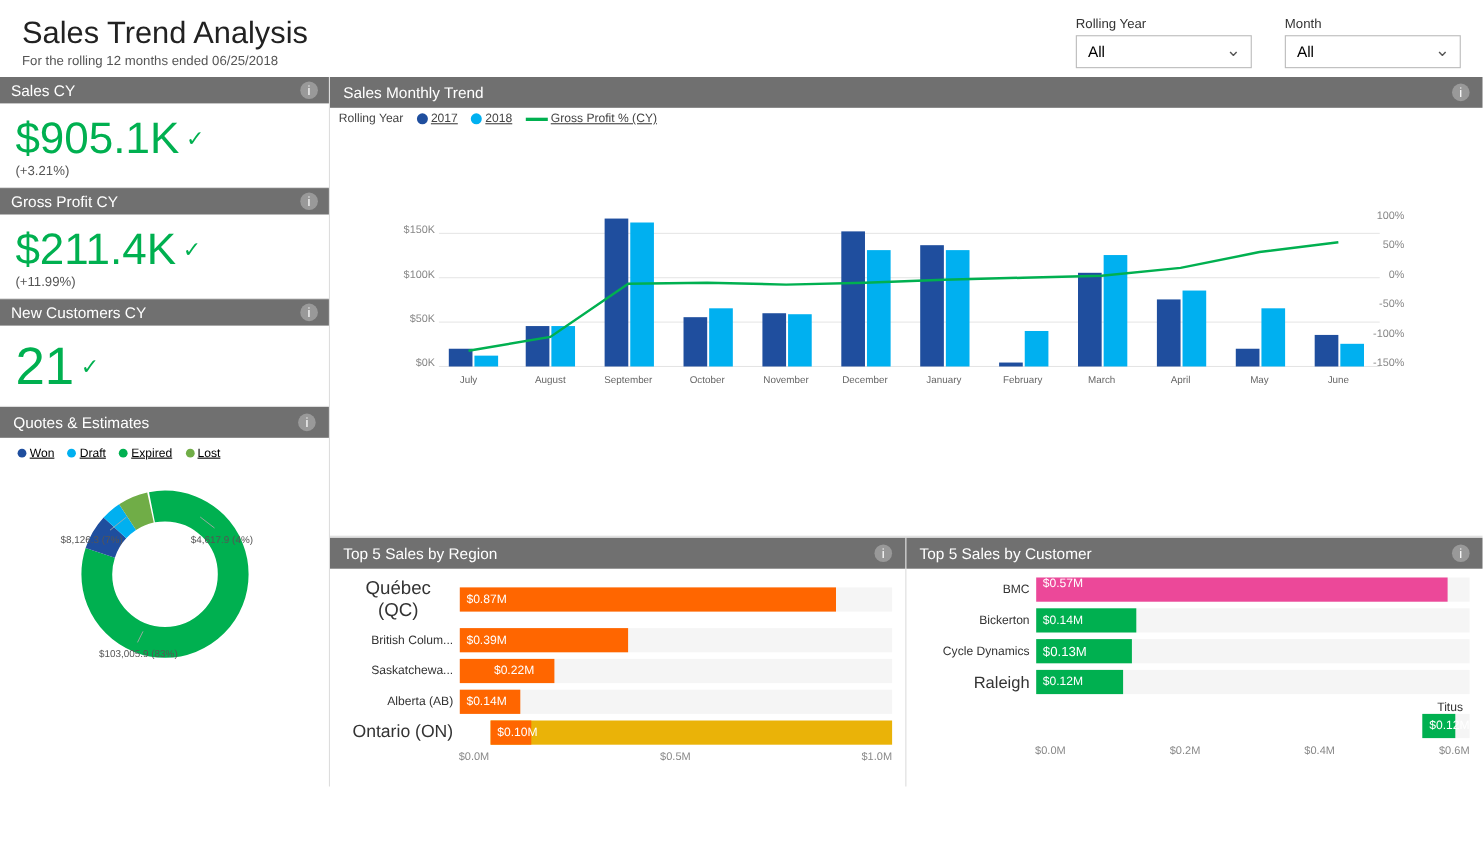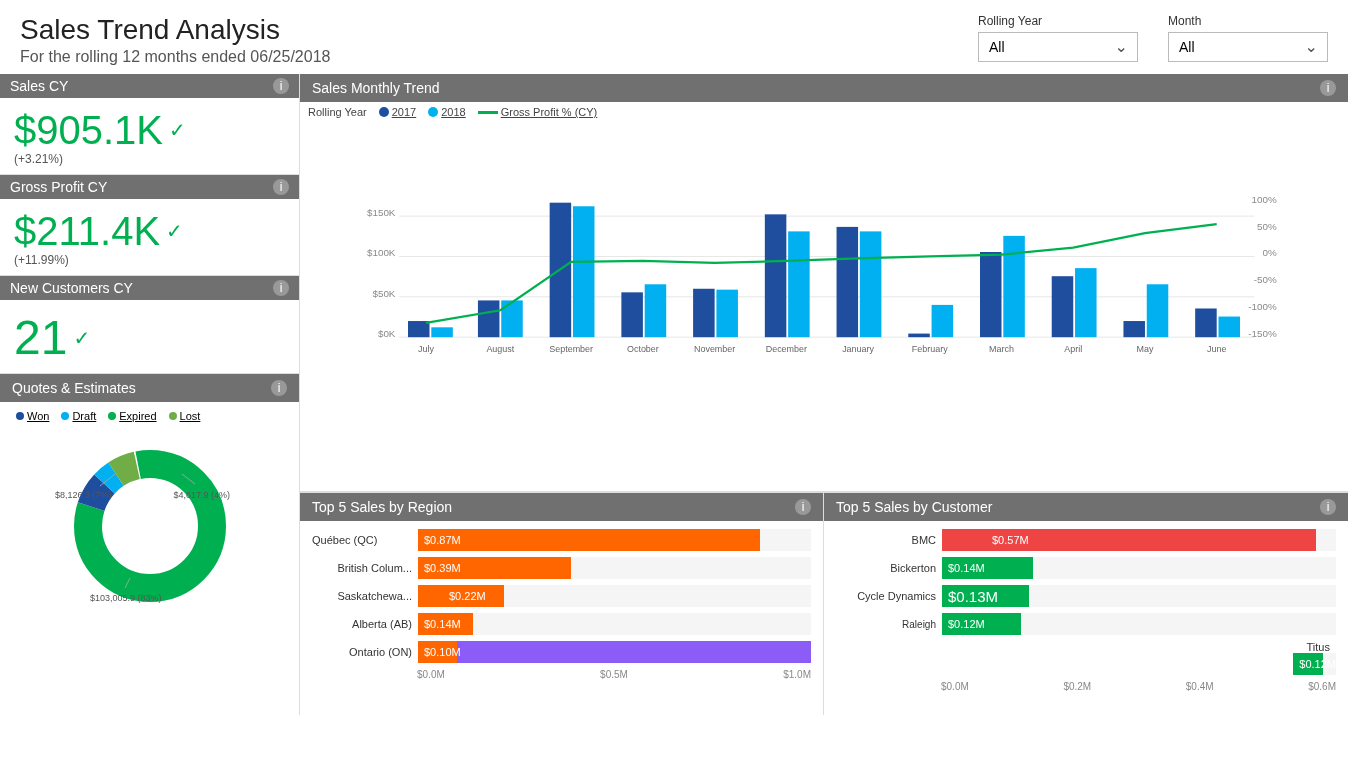--- a/index.html
+++ b/index.html
@@ -1,20 +1,20 @@
 <!DOCTYPE html>
 <html><head>
   <meta charset="utf-8">
   <style>
     * { box-sizing: border-box; margin: 0; padding: 0; }
     body { font-family: 'Segoe UI', Arial, sans-serif; background: #fff; width: 1348px; height: 776px; overflow: hidden; }
 
     .top-header { display: flex; justify-content: space-between; align-items: flex-start; padding: 14px 20px 8px 20px; }
     .title-block h1 { font-size: 28px; font-weight: 300; color: #222; }
-    .title-block p { font-size: 16px; color: #555; margin-top: 2px; }
+    .title-block p { font-size: 12px; color: #555; margin-top: 2px; }
 
     .filters { display: flex; gap: 30px; align-items: flex-start; }
     .filter-group { display: flex; flex-direction: column; gap: 4px; }
     .filter-label { font-size: 12px; color: #333; }
     .filter-select { border: 1px solid #bbb; padding: 6px 30px 6px 10px; font-size: 14px; width: 160px; appearance: none; background: #fff; position: relative; cursor: pointer; }
     .filter-wrapper { position: relative; }
     .filter-wrapper::after { content: '⌄'; position: absolute; right: 10px; top: 50%; transform: translateY(-55%); font-size: 16px; color: #555; pointer-events: none; }
     .kpi-header { background: #707070; color: #fff; font-size: 14px; font-weight: 500; padding: 4px 10px; display: flex; justify-content: space-between; align-items: center; margin-bottom: 6px; }
     .kpi-value { font-size: 40px; font-weight: 300; color: #00b050; line-height: 1.1; }
     .kpi-change { font-size: 12px; color: #555; margin-top: 0px; }
@@ -258,21 +258,21 @@
 
         <div style="border-right:1px solid #ddd;">
           <div class="panel-header">
             <span>Top 5 Sales by Region</span>
             <span class="info-icon">i</span>
           </div>
           <div style="padding:8px 12px 4px 12px;">
 
             <div id="region-bars">
                 <div style="display: flex; align-items: center; margin-bottom: 6px;">
-                  <div style="width: 100px; text-align: left; font-size: 11px; color: rgb(51, 51, 51); margin-right: 6px; flex-shrink: 0;">Québec (QC)</div>
+                  <div style="width: 100px; text-align: center; font-size: 17px; color: rgb(51, 51, 51); margin-right: 6px; flex-shrink: 0;">Québec (QC)</div>
                   <div style="flex: 1 1 0%; position: relative; height: 22px; background: rgb(245, 245, 245);">
                     <div style="height: 22px; background: rgb(255, 102, 0); width: 87%; display: flex; align-items: center; min-width: 30px;">
                       <span style="font-size: 11px; color: rgb(255, 255, 255); margin-left: 6px; white-space: nowrap;">$0.87M</span>
                     </div>
                   </div>
                 </div>
                 <div style="display: flex; align-items: center; margin-bottom: 6px;">
                   <div style="width: 100px; text-align: right; font-size: 11px; color: rgb(51, 51, 51); margin-right: 6px; flex-shrink: 0;">British Colum...</div>
                   <div style="flex: 1 1 0%; position: relative; height: 22px; background: rgb(245, 245, 245);">
                     <div style="height: 22px; background: rgb(255, 102, 0); width: 39%; display: flex; align-items: center; min-width: 30px;">
@@ -290,22 +290,22 @@
                 </div>
                 <div style="display: flex; align-items: center; margin-bottom: 6px;">
                   <div style="width: 100px; text-align: right; font-size: 11px; color: rgb(51, 51, 51); margin-right: 6px; flex-shrink: 0;">Alberta (AB)</div>
                   <div style="flex: 1 1 0%; position: relative; height: 22px; background: rgb(245, 245, 245);">
                     <div style="height: 22px; background: rgb(255, 102, 0); width: 14%; display: flex; align-items: center; min-width: 30px;">
                       <span style="font-size: 11px; color: rgb(255, 255, 255); margin-left: 6px; white-space: nowrap;">$0.14M</span>
                     </div>
                   </div>
                 </div>
                 <div style="display: flex; align-items: center; margin-bottom: 6px;">
-                  <div style="width: 100px; text-align: right; font-size: 11px; color: rgb(51, 51, 51); margin-right: 6px; flex-shrink: 0;">Ontario (ON)</div>
-                  <div style="flex: 1 1 0%; position: relative; height: 22px; background: #8b5cf6;">
+                  <div style="width: 100px; text-align: right; font-size: 16px; color: rgb(51, 51, 51); margin-right: 6px; flex-shrink: 0;">Ontario (ON)</div>
+                  <div style="flex: 1 1 0%; position: relative; height: 22px; background: #eab308; margin-left: 28px;">
                     <div style="height: 22px; background: rgb(255, 102, 0); width: 10%; display: flex; align-items: center; min-width: 30px;">
                       <span style="font-size: 11px; color: rgb(255, 255, 255); margin-left: 6px; white-space: nowrap;">$0.10M</span>
                     </div>
                   </div>
                 </div>
               </div>
 
             <div style="display:flex; justify-content:space-between; font-size:10px; color:#888; padding-left:105px; margin-top:4px;">
               <span>$0.0M</span>
               <span>$0.5M</span>
@@ -317,43 +317,43 @@
         <div>
           <div class="panel-header">
             <span>Top 5 Sales by Customer</span>
             <span class="info-icon">i</span>
           </div>
           <div style="padding:8px 12px 4px 12px;">
             <div id="customer-bars">
                 <div style="display: flex; align-items: center; margin-bottom: 6px;">
                   <div style="width: 100px; text-align: right; font-size: 11px; color: rgb(51, 51, 51); margin-right: 6px; flex-shrink: 0;">BMC</div>
                   <div style="flex: 1 1 0%; position: relative; height: 22px; background: rgb(245, 245, 245);">
-                    <div style="height: 22px; background: #ef4444; width: 95%; display: flex; align-items: center; min-width: 30px; padding-left: 44px;">
+                    <div style="height: 22px; background: #ec4899; width: 95%; display: flex; align-items: flex-start; min-width: 30px;">
                       <span style="font-size: 11px; color: rgb(255, 255, 255); margin-left: 6px; white-space: nowrap;">$0.57M</span>
                     </div>
                   </div>
                 </div>
                 <div style="display: flex; align-items: center; margin-bottom: 6px;">
                   <div style="width: 100px; text-align: right; font-size: 11px; color: rgb(51, 51, 51); margin-right: 6px; flex-shrink: 0;">Bickerton</div>
                   <div style="flex: 1 1 0%; position: relative; height: 22px; background: rgb(245, 245, 245);">
                     <div style="height: 22px; background: rgb(0, 176, 80); width: 23%; display: flex; align-items: center; min-width: 30px;">
                       <span style="font-size: 11px; color: rgb(255, 255, 255); margin-left: 6px; white-space: nowrap;">$0.14M</span>
                     </div>
                   </div>
                 </div>
                 <div style="display: flex; align-items: center; margin-bottom: 6px;">
                   <div style="width: 100px; text-align: right; font-size: 11px; color: rgb(51, 51, 51); margin-right: 6px; flex-shrink: 0;">Cycle Dynamics</div>
                   <div style="flex: 1 1 0%; position: relative; height: 22px; background: rgb(245, 245, 245);">
                     <div style="height: 22px; background: rgb(0, 176, 80); width: 22%; display: flex; align-items: center; min-width: 30px;">
-                      <span style="font-size: 15px; color: rgb(255, 255, 255); margin-left: 6px; white-space: nowrap;">$0.13M</span>
-                    </div>
-                  </div>
-                </div>
-                <div style="display: flex; align-items: center; margin-bottom: 6px;">
-                  <div style="width: 100px; text-align: right; font-size: 10px; color: rgb(51, 51, 51); margin-right: 6px; flex-shrink: 0;">Raleigh</div>
+                      <span style="font-size: 12px; color: rgb(255, 255, 255); margin-left: 6px; white-space: nowrap;">$0.13M</span>
+                    </div>
+                  </div>
+                </div>
+                <div style="display: flex; align-items: center; margin-bottom: 6px;">
+                  <div style="width: 100px; text-align: right; font-size: 15px; color: rgb(51, 51, 51); margin-right: 6px; flex-shrink: 0;">Raleigh</div>
                   <div style="flex: 1 1 0%; position: relative; height: 22px; background: rgb(245, 245, 245);">
                     <div style="height: 22px; background: rgb(0, 176, 80); width: 20%; display: flex; align-items: center; min-width: 30px;">
                       <span style="font-size: 11px; color: rgb(255, 255, 255); margin-left: 6px; white-space: nowrap;">$0.12M</span>
                     </div>
                   </div>
                 </div>
                 <div style="display: flex; align-items: flex-end; margin-bottom: 6px; flex-direction: column;">
                   <div style="width: 100px; text-align: right; font-size: 11px; color: rgb(51, 51, 51); margin-right: 6px; flex-shrink: 0;">Titus</div>
                   <div style="flex: 1 1 0%; position: relative; height: 22px; background: rgb(245, 245, 245);">
                     <div style="height: 22px; background: rgb(0, 176, 80); width: 20%; display: flex; align-items: center; min-width: 30px;">

